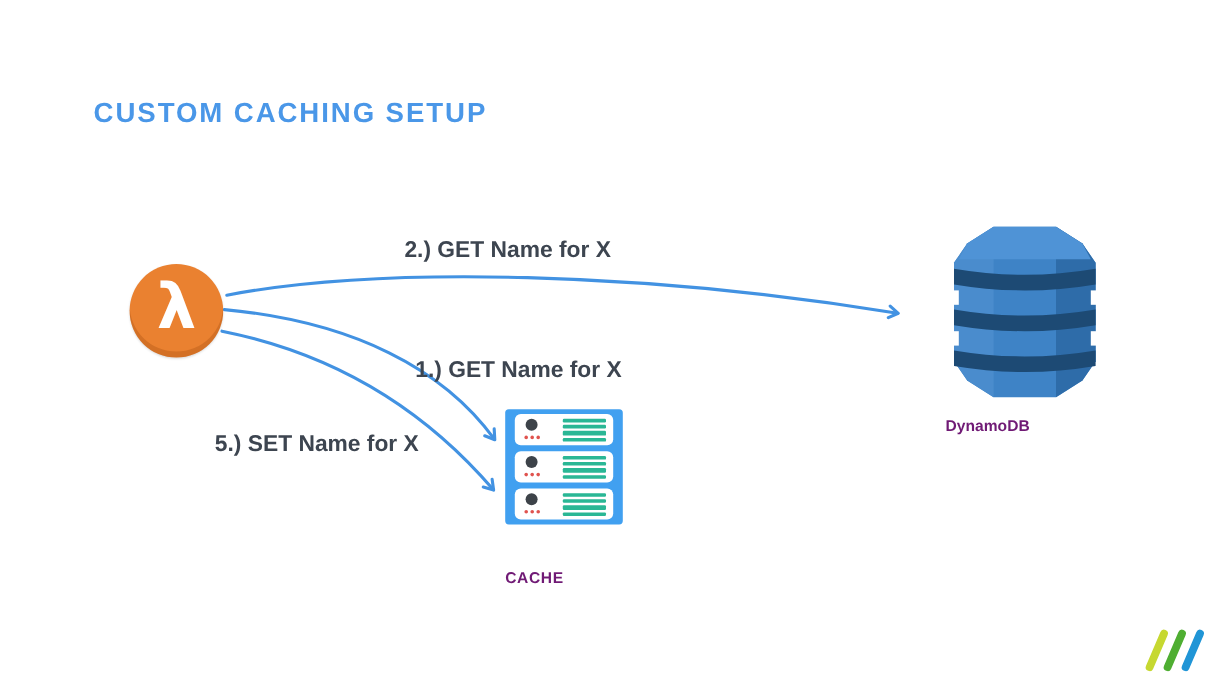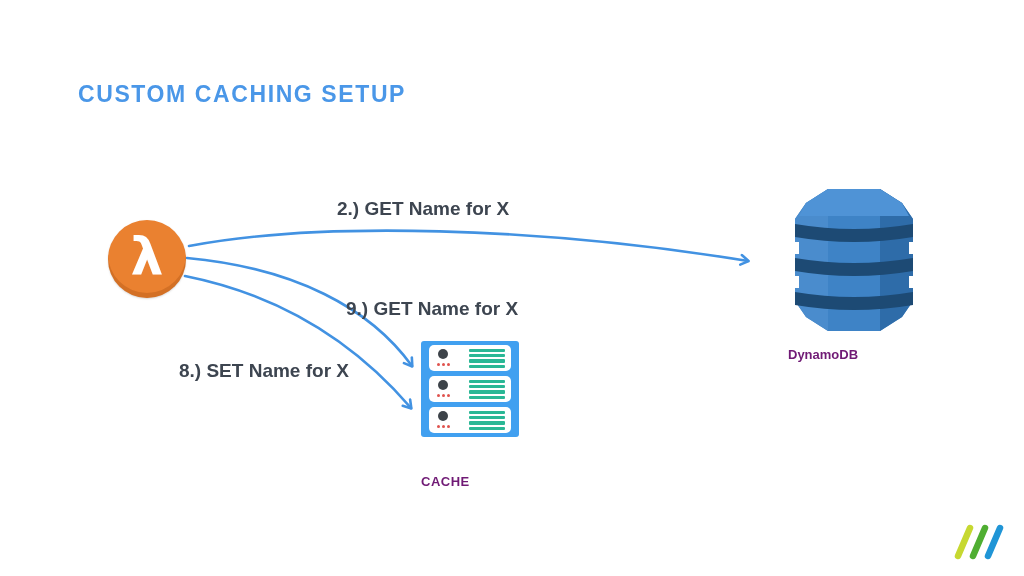--- a/index.html
+++ b/index.html
@@ -80,22 +80,22 @@
     <path d="M 189,246 C 320,221 540,227 748,261" fill="none" stroke="#4292e2" stroke-width="2.6" stroke-linecap="round" marker-end="url(#ah)"></path>
     <path d="M 187,258 C 295,268 370,308 412,366" fill="none" stroke="#4292e2" stroke-width="2.6" stroke-linecap="round" marker-end="url(#ah)"></path>
     <path d="M 185,276 C 275,294 350,337 411,408" fill="none" stroke="#4292e2" stroke-width="2.6" stroke-linecap="round" marker-end="url(#ah)"></path>
   </svg>
 
   <div class="lambda-circle">
     <span class="lambda-glyph">λ</span>
   </div>
 
   <div class="edge-label e2">2.) GET Name for X</div>
-  <div class="edge-label e1">9.) GET Name for X</div>
-  <div class="edge-label e3">8.) SET Name for X</div>
+  <div class="edge-label e1">1.) GET Name for X</div>
+  <div class="edge-label e3">5.) SET Name for X</div>
 
   <div class="cache-box">
     <div class="server-row">
       <span class="server-led"></span>
       <span class="server-dots">
           <i></i>
           <i></i>
           <i></i>
         </span>
       <span class="server-lines">

